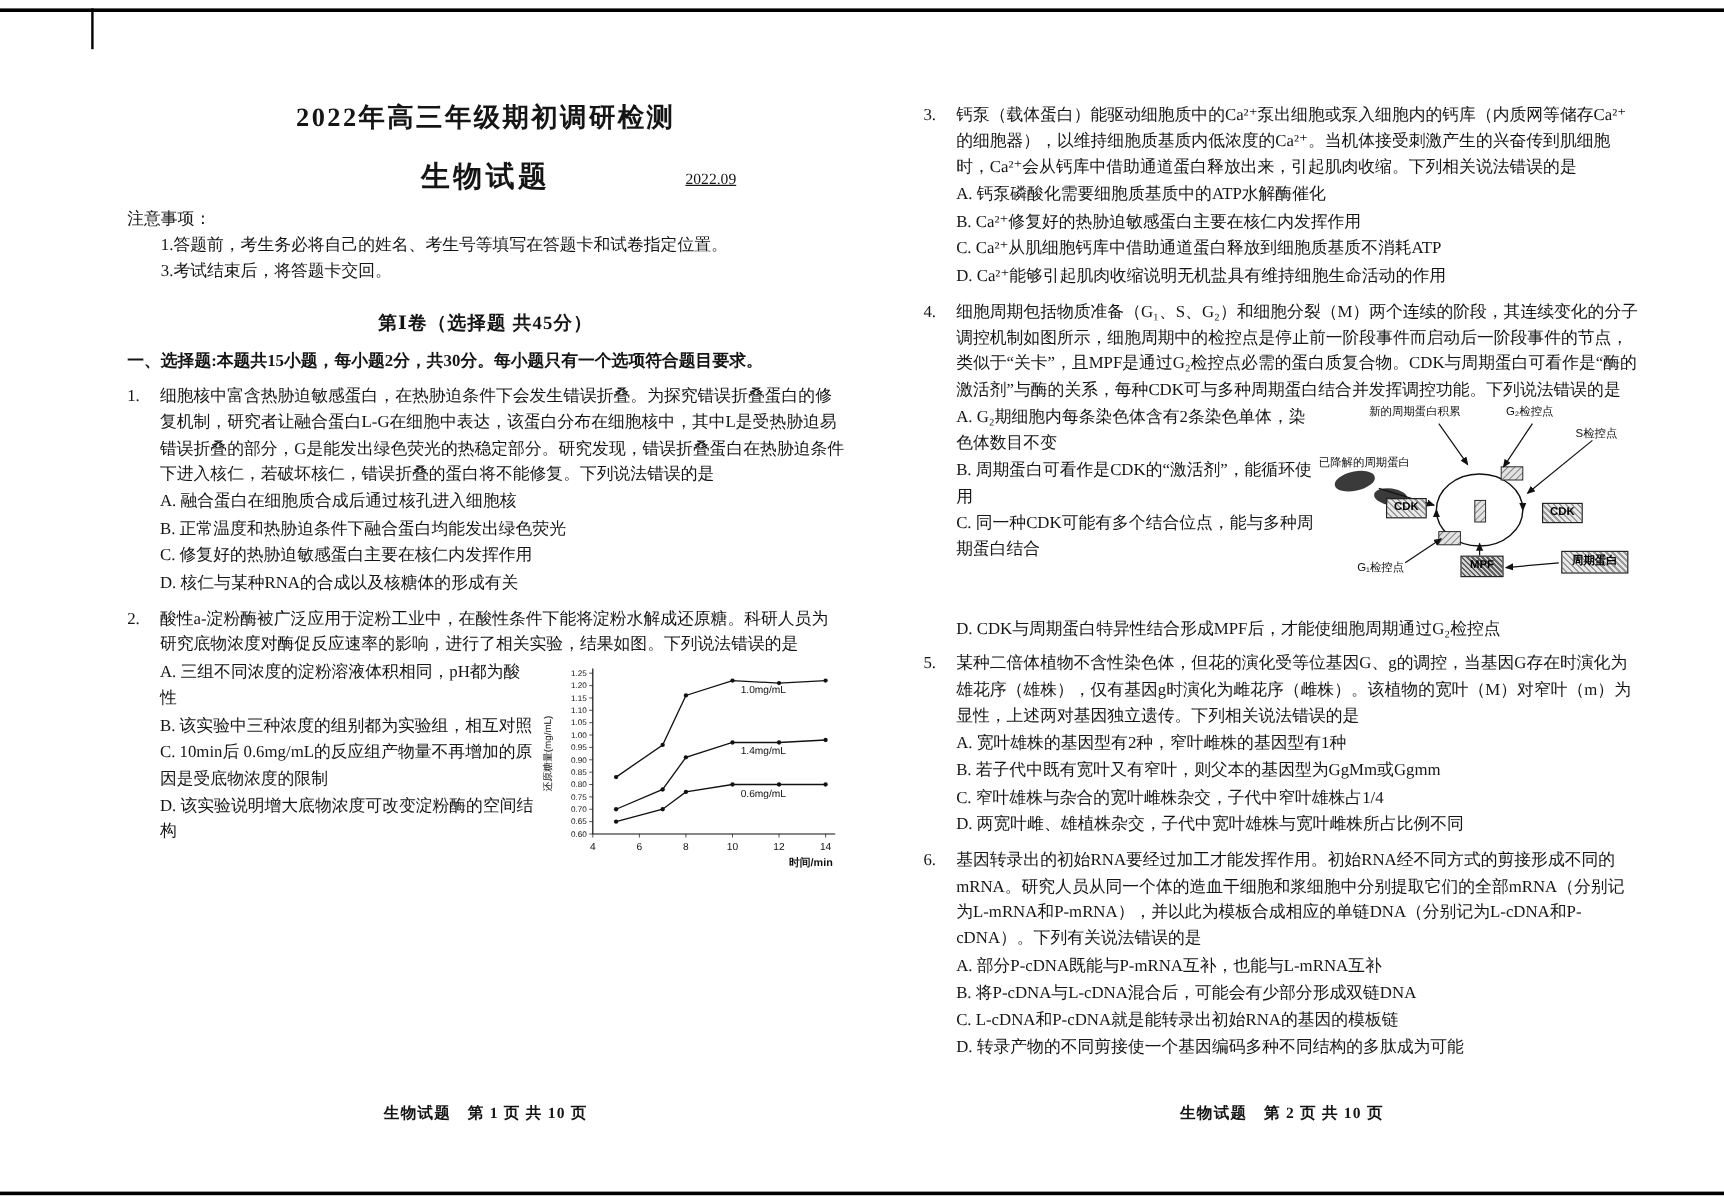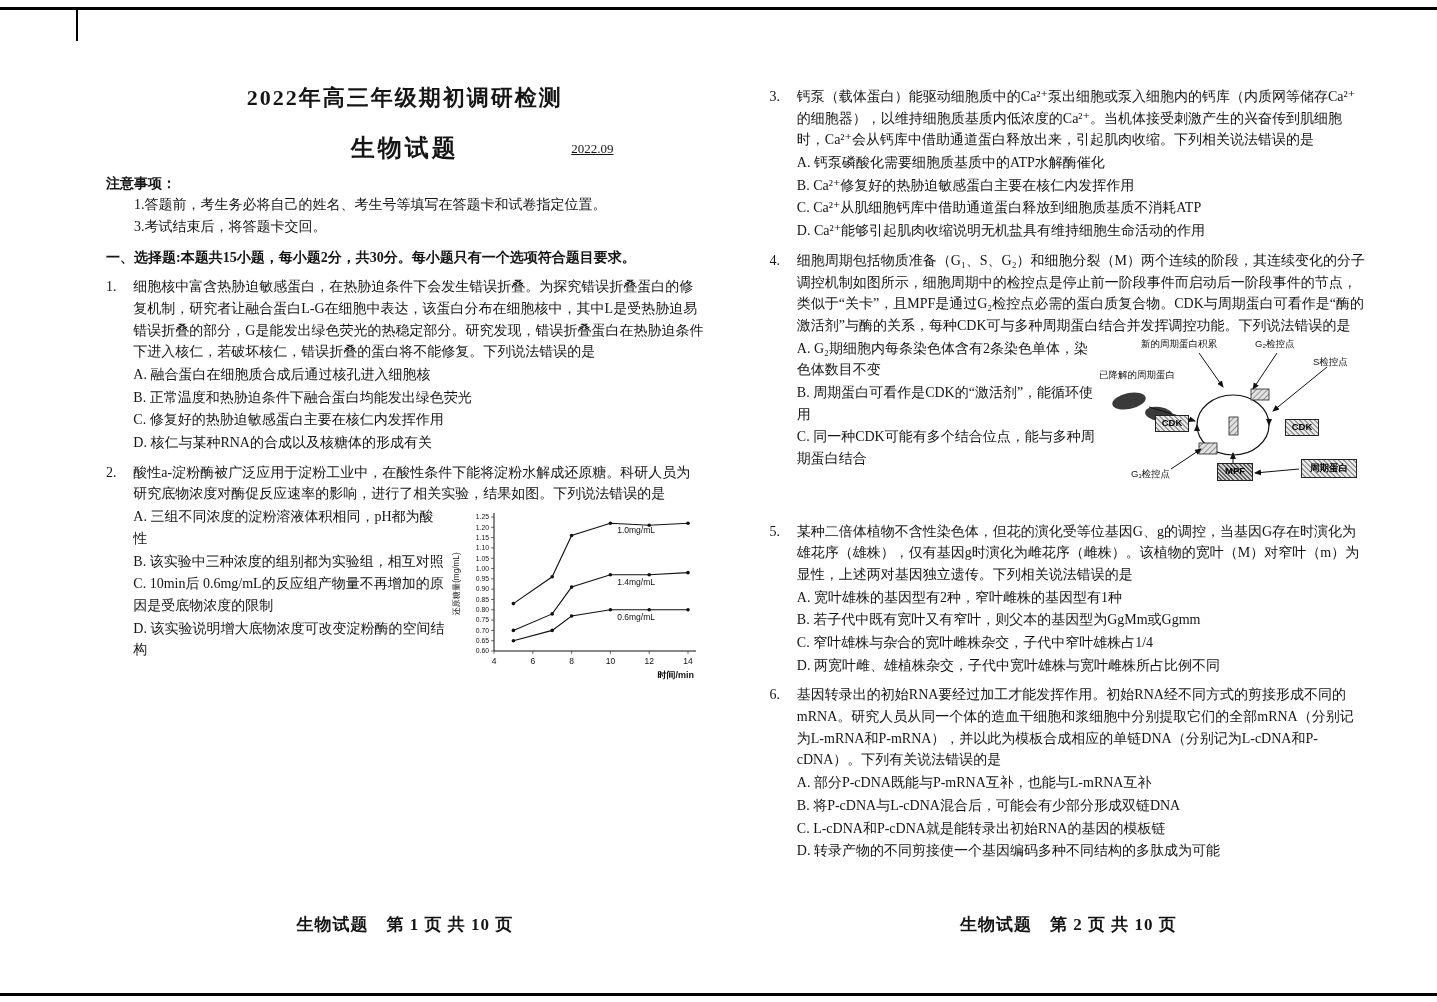--- a/index.html
+++ b/index.html
@@ -14,42 +14,42 @@
   .scan-tick{position:absolute;left:76px;top:7px;width:2px;height:34px;background:#000;}
   .sheet{display:flex;width:1437px;height:1002px;}
   .page{width:718px;position:relative;font-size:14px;line-height:1.55;}
   .page.p1{padding:84px 18px 16px 106px;}
   .page.p2{padding:78px 70px 0 48px;}
   .title{text-align:center;font-size:22px;font-weight:bold;letter-spacing:2px;line-height:1.25;}
   .subtitle-row{position:relative;text-align:center;margin-top:18px;height:33px;}
   .subtitle{font-size:24px;font-weight:bold;letter-spacing:3px;}
   .exam-date{position:absolute;right:90px;bottom:3px;font-size:13px;letter-spacing:0;text-decoration:underline;}
   .notice{margin-top:10px;}
-  .notice-head{font-weight:bold;}
+  .notice-head{font-weight:normal;}
   .notice p{margin:0;text-indent:2em;}
   .section-title{text-align:center;font-weight:bold;font-size:15.5px;margin-top:20px;letter-spacing:1px;}
   .section-intro{font-weight:bold;margin-top:9px;}
   .question{margin-top:8px;}
   .qstem{padding-left:1.95em;text-indent:-1.95em;}
   .qnum{display:inline-block;width:1.95em;text-indent:0;}
   .opts{margin-left:1.95em;}
   .opt{margin-top:1px;}
   .qbody{display:flex;}
   .qbody .opts{flex:1;margin-left:1.95em;}
   .chart-wrap{flex:0 0 256px;width:256px;padding-top:2px;}
   .chart-wrap svg, .diag-svg{font-family:"Liberation Sans","DejaVu Sans",sans-serif;}
   .diagram-wrap{flex:0 0 268px;width:268px;height:176px;position:relative;
     font-family:"Liberation Sans","DejaVu Sans",sans-serif;}
   .diag-svg{position:absolute;left:0;top:0;}
   .dlabel{position:absolute;font-size:9.5px;white-space:nowrap;color:#111;text-align:center;}
   .dbox{position:absolute;display:flex;align-items:center;justify-content:center;
     font-size:9.5px;font-weight:bold;border:1px solid #222;color:#000;
     background:repeating-linear-gradient(45deg,#e9e9e9 0 2px,#9a9a9a 2px 3.5px);}
   .dbox.dark{background:repeating-linear-gradient(45deg,#d2d2d2 0 1.5px,#606060 1.5px 3px);}
-  .footer{position:absolute;bottom:64px;text-align:center;font-size:17px;font-weight:bold;letter-spacing:1px;}
+  .footer{position:absolute;bottom:64px;text-align:center;font-size:13px;font-weight:bold;letter-spacing:1px;}
   .p1 .footer{left:106px;right:18px;}
   .p2 .footer{left:48px;right:70px;}
 </style>
 </head>
 <body>
 
 <div class="scan-edge top"></div>
 <div class="scan-edge bottom"></div>
 <div class="scan-tick"></div>
 
@@ -61,20 +61,21 @@
       <span class="subtitle">生物试题</span>
       <span class="exam-date">2022.09</span>
     </div>
 
     <div class="notice">
       <div class="notice-head">注意事项：</div>
       <p>1.答题前，考生务必将自己的姓名、考生号等填写在答题卡和试卷指定位置。</p>
       <p>3.考试结束后，将答题卡交回。</p>
     </div>
 
+    <div class="section-title">第Ⅰ卷（选择题  共45分）</div>
     <div class="section-intro">一、选择题:本题共15小题，每小题2分，共30分。每小题只有一个选项符合题目要求。</div>
 
     <div class="question">
       <div class="qstem"><span class="qnum">1.</span><span>细胞核中富含热胁迫敏感蛋白，在热胁迫条件下会发生错误折叠。为探究错误折叠蛋白的修复机制，研究者让融合蛋白L-G在细胞中表达，该蛋白分布在细胞核中，其中L是受热胁迫易错误折叠的部分，G是能发出绿色荧光的热稳定部分。研究发现，错误折叠蛋白在热胁迫条件下进入核仁，若破坏核仁，错误折叠的蛋白将不能修复。下列说法错误的是</span></div>
       <div class="opts">
         <div class="opt">A. 融合蛋白在细胞质合成后通过核孔进入细胞核</div>
         <div class="opt">B. 正常温度和热胁迫条件下融合蛋白均能发出绿色荧光</div>
         <div class="opt">C. 修复好的热胁迫敏感蛋白主要在核仁内发挥作用</div>
         <div class="opt">D. 核仁与某种RNA的合成以及核糖体的形成有关</div>
       </div>
@@ -209,28 +210,31 @@
             <line x1="178" y1="16" x2="154" y2="52" stroke="#111" stroke-width="1" marker-end="url(#arr)"></line>
             <line x1="228" y1="30" x2="174" y2="74" stroke="#111" stroke-width="1" marker-end="url(#arr)"></line>
             <line x1="72" y1="132" x2="102" y2="112" stroke="#111" stroke-width="1" marker-end="url(#arr)"></line>
             <line x1="200" y1="132" x2="156" y2="136" stroke="#111" stroke-width="1" marker-end="url(#arr)"></line>
             <line x1="134" y1="126" x2="134" y2="116" stroke="#111" stroke-width="1" marker-end="url(#arr)"></line>
             <line x1="50" y1="70" x2="96" y2="84" stroke="#111" stroke-width="1" marker-end="url(#arr)"></line>
           </svg>
           <div class="dlabel" style="left:42px;top:0;">新的周期蛋白积累</div>
           <div class="dlabel" style="left:156px;top:0;">G₂检控点</div>
           <div class="dlabel" style="left:214px;top:18px;">S检控点</div>
-          <div class="dlabel" style="left:0;top:31px;">已降解的周期蛋白</div>
+          <div class="dlabel" style="left:0;top:42px;">已降解的周期蛋白</div>
           <div class="dlabel" style="left:32px;top:130px;">G₁检控点</div>
           <div class="dbox" style="left:56px;top:78px;width:32px;height:15px;">CDK</div>
           <div class="dbox" style="left:186px;top:82px;width:32px;height:15px;">CDK</div>
           <div class="dbox dark" style="left:118px;top:126px;width:34px;height:16px;">MPF</div>
           <div class="dbox" style="left:202px;top:122px;width:54px;height:17px;">周期蛋白</div>
         </div>
       </div>
+      <div class="opts">
+        <div class="opt">D. CDK与周期蛋白特异性结合形成MPF后，才能使细胞周期通过G₂检控点</div>
+      </div>
     </div>
 
     <div class="question">
       <div class="qstem"><span class="qnum">5.</span><span>某种二倍体植物不含性染色体，但花的演化受等位基因G、g的调控，当基因G存在时演化为雄花序（雄株），仅有基因g时演化为雌花序（雌株）。该植物的宽叶（M）对窄叶（m）为显性，上述两对基因独立遗传。下列相关说法错误的是</span></div>
       <div class="opts">
         <div class="opt">A. 宽叶雄株的基因型有2种，窄叶雌株的基因型有1种</div>
         <div class="opt">B. 若子代中既有宽叶又有窄叶，则父本的基因型为GgMm或Ggmm</div>
         <div class="opt">C. 窄叶雄株与杂合的宽叶雌株杂交，子代中窄叶雄株占1/4</div>
         <div class="opt">D. 两宽叶雌、雄植株杂交，子代中宽叶雄株与宽叶雌株所占比例不同</div>
       </div>

